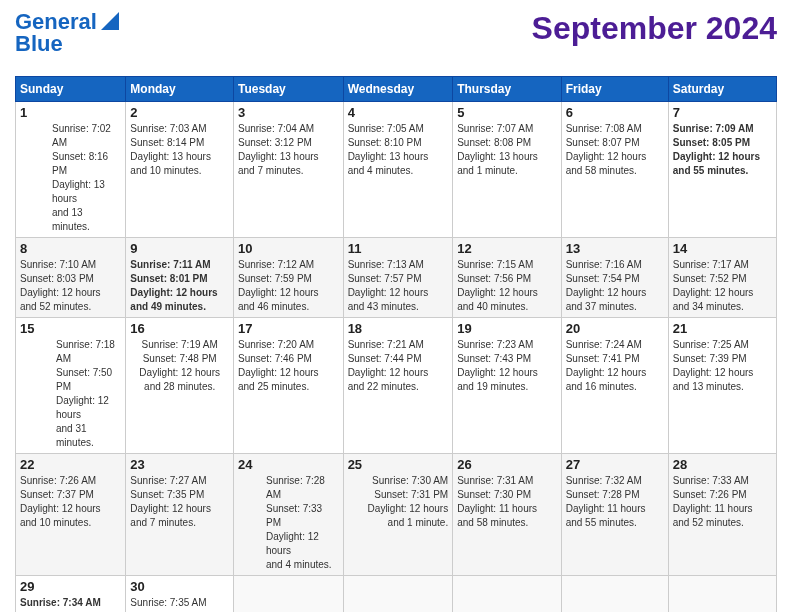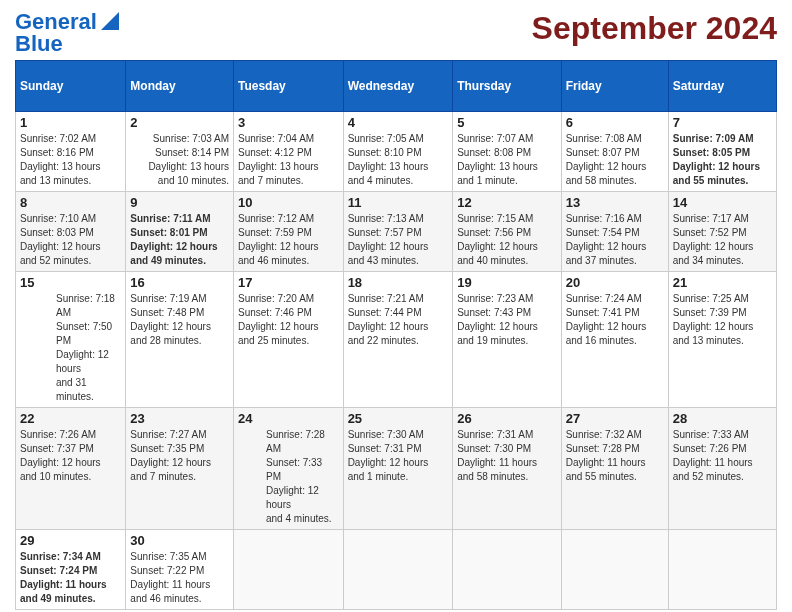--- a/index.html
+++ b/index.html
@@ -13,55 +13,55 @@
     .page {
       width: 792px;
       min-height: 612px;
       padding: 10px 15px;
       background: #fff;
     }
     .header {
       display: flex;
       justify-content: space-between;
       align-items: flex-start;
-      margin-bottom: 4px;
+      margin-bottom: 20px;
     }
     .logo {
       display: flex;
       flex-direction: column;
       align-items: flex-start;
     }
     .logo-text {
       font-size: 22px;
       font-weight: bold;
       color: #333;
       line-height: 1.1;
     }
     .logo-text .blue { color: #1565C0; }
     .title-block {
       text-align: right;
     }
     .month-title {
       font-size: 32px;
       font-weight: bold;
-      color: #7f1d1d;
+      color: #4c1d95;
     }
     .location {
       font-size: 15px;
       color: #555;
     }
     .calendar {
       width: 100%;
       border-collapse: collapse;
       font-size: 11px;
     }
     .calendar th {
       background: #1565C0;
       color: #fff;
-      padding: 18px 4px;
+      padding: 5px 4px;
       text-align: left;
       font-size: 12px;
       font-weight: bold;
       border: 1px solid #0d47a1;
     }
     .calendar td {
       border: 1px solid #ccc;
       vertical-align: top;
       padding: 3px 4px;
       width: 113px;
@@ -119,36 +119,36 @@
           <th>Wednesday</th>
           <th>Thursday</th>
           <th>Friday</th>
           <th>Saturday</th>
         </tr>
     </thead>
     <tbody id="calendar-body">
     <tr>
           <td>
             <span class="day-num">1</span>
-            <div class="day-info" style="white-space: pre-line;">Sunrise: 7:02 AM
+            <div class="day-info" style="white-space: pre-line; margin-left: 32px;">Sunrise: 7:02 AM
 Sunset: 8:16 PM
 Daylight: 13 hours
 and 13 minutes.</div>
           </td>
           <td>
             <span class="day-num">2</span>
-            <div class="day-info" style="white-space: pre-line; text-align: right;">Sunrise: 7:03 AM
+            <div class="day-info" style="white-space: pre-line;">Sunrise: 7:03 AM
 Sunset: 8:14 PM
 Daylight: 13 hours
 and 10 minutes.</div>
           </td>
           <td>
             <span class="day-num">3</span>
             <div class="day-info" style="white-space: pre-line;">Sunrise: 7:04 AM
-Sunset: 4:12 PM
+Sunset: 3:12 PM
 Daylight: 13 hours
 and 7 minutes.</div>
           </td>
           <td>
             <span class="day-num">4</span>
             <div class="day-info" style="white-space: pre-line;">Sunrise: 7:05 AM
 Sunset: 8:10 PM
 Daylight: 13 hours
 and 4 minutes.</div>
           </td>
@@ -228,21 +228,21 @@
         <tr>
           <td>
             <span class="day-num">15</span>
             <div class="day-info" style="white-space: pre-line; margin-left: 36px;">Sunrise: 7:18 AM
 Sunset: 7:50 PM
 Daylight: 12 hours
 and 31 minutes.</div>
           </td>
           <td>
             <span class="day-num">16</span>
-            <div class="day-info" style="white-space: pre-line;">Sunrise: 7:19 AM
+            <div class="day-info" style="white-space: pre-line; text-align: center;">Sunrise: 7:19 AM
 Sunset: 7:48 PM
 Daylight: 12 hours
 and 28 minutes.</div>
           </td>
           <td>
             <span class="day-num">17</span>
             <div class="day-info" style="white-space: pre-line;">Sunrise: 7:20 AM
 Sunset: 7:46 PM
 Daylight: 12 hours
 and 25 minutes.</div>
@@ -293,21 +293,21 @@
           </td>
           <td>
             <span class="day-num">24</span>
             <div class="day-info" style="white-space: pre-line; margin-left: 28px;">Sunrise: 7:28 AM
 Sunset: 7:33 PM
 Daylight: 12 hours
 and 4 minutes.</div>
           </td>
           <td>
             <span class="day-num">25</span>
-            <div class="day-info" style="white-space: pre-line;">Sunrise: 7:30 AM
+            <div class="day-info" style="white-space: pre-line; text-align: right;">Sunrise: 7:30 AM
 Sunset: 7:31 PM
 Daylight: 12 hours
 and 1 minute.</div>
           </td>
           <td>
             <span class="day-num">26</span>
             <div class="day-info" style="white-space: pre-line;">Sunrise: 7:31 AM
 Sunset: 7:30 PM
 Daylight: 11 hours
 and 58 minutes.</div>

